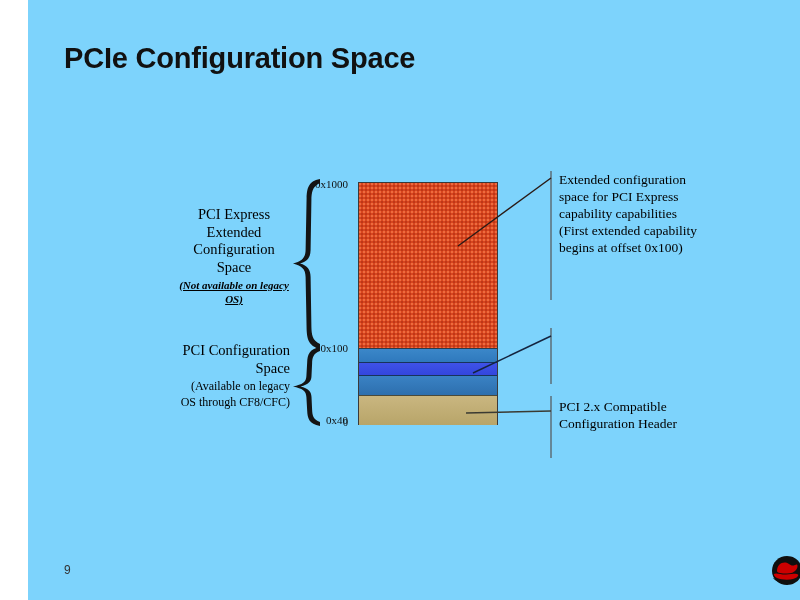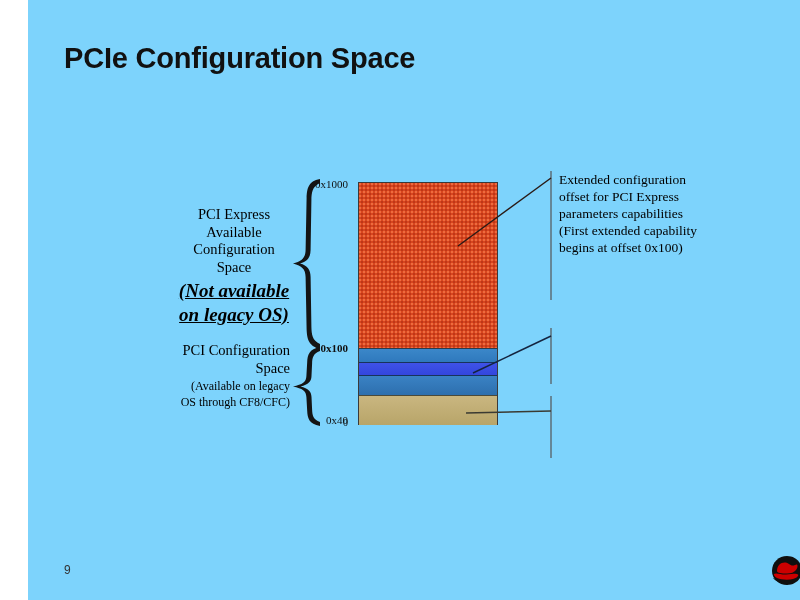--- a/index.html
+++ b/index.html
@@ -85,21 +85,21 @@
   
   .offset {
     position: absolute;
     font-family: "Liberation Serif", serif;
     font-size: 11px;
     color: #111111;
     text-align: right;
     white-space: nowrap;
   }
   #offset-1000 { left: 254px; top: 178px; width: 66px; }
-  #offset-100  { left: 254px; top: 342px; width: 66px; font-weight: bold; }
+  #offset-100  { left: 254px; top: 342px; width: 66px; }
   #offset-40   { left: 254px; top: 414px; width: 66px; font-size: 11px; }
   #offset-0    { left: 254px; top: 417px; width: 66px; font-size: 10px; }
 
   
   .brace { position: absolute; }
 
   
   .left-label {
     position: absolute;
     text-align: center;
@@ -112,21 +112,21 @@
     top: 206px;
     width: 112px;
     font-size: 14.5px;
   }
   #label-extended .note {
     display: block;
     margin-top: 2px;
     font-weight: bold;
     font-style: italic;
     text-decoration: underline;
-    font-size: 19px;
+    font-size: 11px;
     line-height: 1.25;
   }
   #label-pciconf {
     left: 150px;
     top: 342px;
     width: 112px;
     font-size: 14.5px;
     text-align: right;
   }
   #label-pciconf .sub {
@@ -209,21 +209,21 @@
 
   <svg class="brace" style="left:262px; top:345px;" width="34" height="84" viewBox="0 0 34 84">
     <path d="M30,2 C19,4 17.5,10 17.2,17 L16.4,31 C16.2,37 12.5,39.5 3,41.5
              C12.5,43.5 16.2,46 16.4,52 L17.2,66 C17.5,73 19,79 30,81
              L30,77 C23,74.5 22.3,70 22.1,64.5 L21.5,52
              C21.3,46.5 18.5,43.5 10.5,41.5 C18.5,39.5 21.3,36.5 21.5,31
              L22.1,18.5 C22.3,13 23,8.5 30,6 Z" fill="#141414"></path>
   </svg>
 
   <div class="left-label" id="label-extended">
-    <span>PCI Express Available Configuration Space</span>
+    <span>PCI Express Extended Configuration Space</span>
     <span class="note">(Not available on legacy OS)</span>
   </div>
 
   <div class="left-label" id="label-pciconf">
     <span>PCI Configuration Space</span>
     <span class="sub">(Available on legacy OS through CF8/CFC)</span>
   </div>
 
   <svg style="position:absolute; left:330px; top:168px;" width="210" height="270" viewBox="0 0 210 270">
 
@@ -233,21 +233,22 @@
 
     <line x1="193" y1="160" x2="193" y2="216" stroke="#555555" stroke-width="1.2"></line>
 
     <line x1="193" y1="168" x2="115" y2="205" stroke="#14243f" stroke-width="1.4"></line>
 
     <line x1="193" y1="228" x2="193" y2="290" stroke="#555555" stroke-width="1.2"></line>
 
     <line x1="193" y1="243" x2="108" y2="245" stroke="#3a3a32" stroke-width="1.4"></line>
   </svg>
 
-  <div class="right-label" id="callout-extended">Extended configuration offset for PCI Express parameters capabilities (First extended capability begins at offset 0x100)</div>
+  <div class="right-label" id="callout-extended">Extended configuration space for PCI Express capability capabilities (First extended capability begins at offset 0x100)</div>
+  <div class="right-label" id="callout-header">PCI 2.x Compatible Configuration Header</div>
 
   <div id="page-number">9</div>
 
   <svg id="redhat-logo" viewBox="0 0 44 38">
 
     <path d="M8,19 C8,10 15,4 23,4 C31,4 38,10 38,19 C38,27 31,33 23,33
              C15,33 8,27 8,19 Z" fill="#0f0f0f"></path>
 
     <path d="M13,19 C13,13.5 17,10 21.5,10.5 C25,11 26,13.5 28.5,13.5
              C31,13.5 32,12 33,12.5 C34,13.5 33.5,16 32,18

